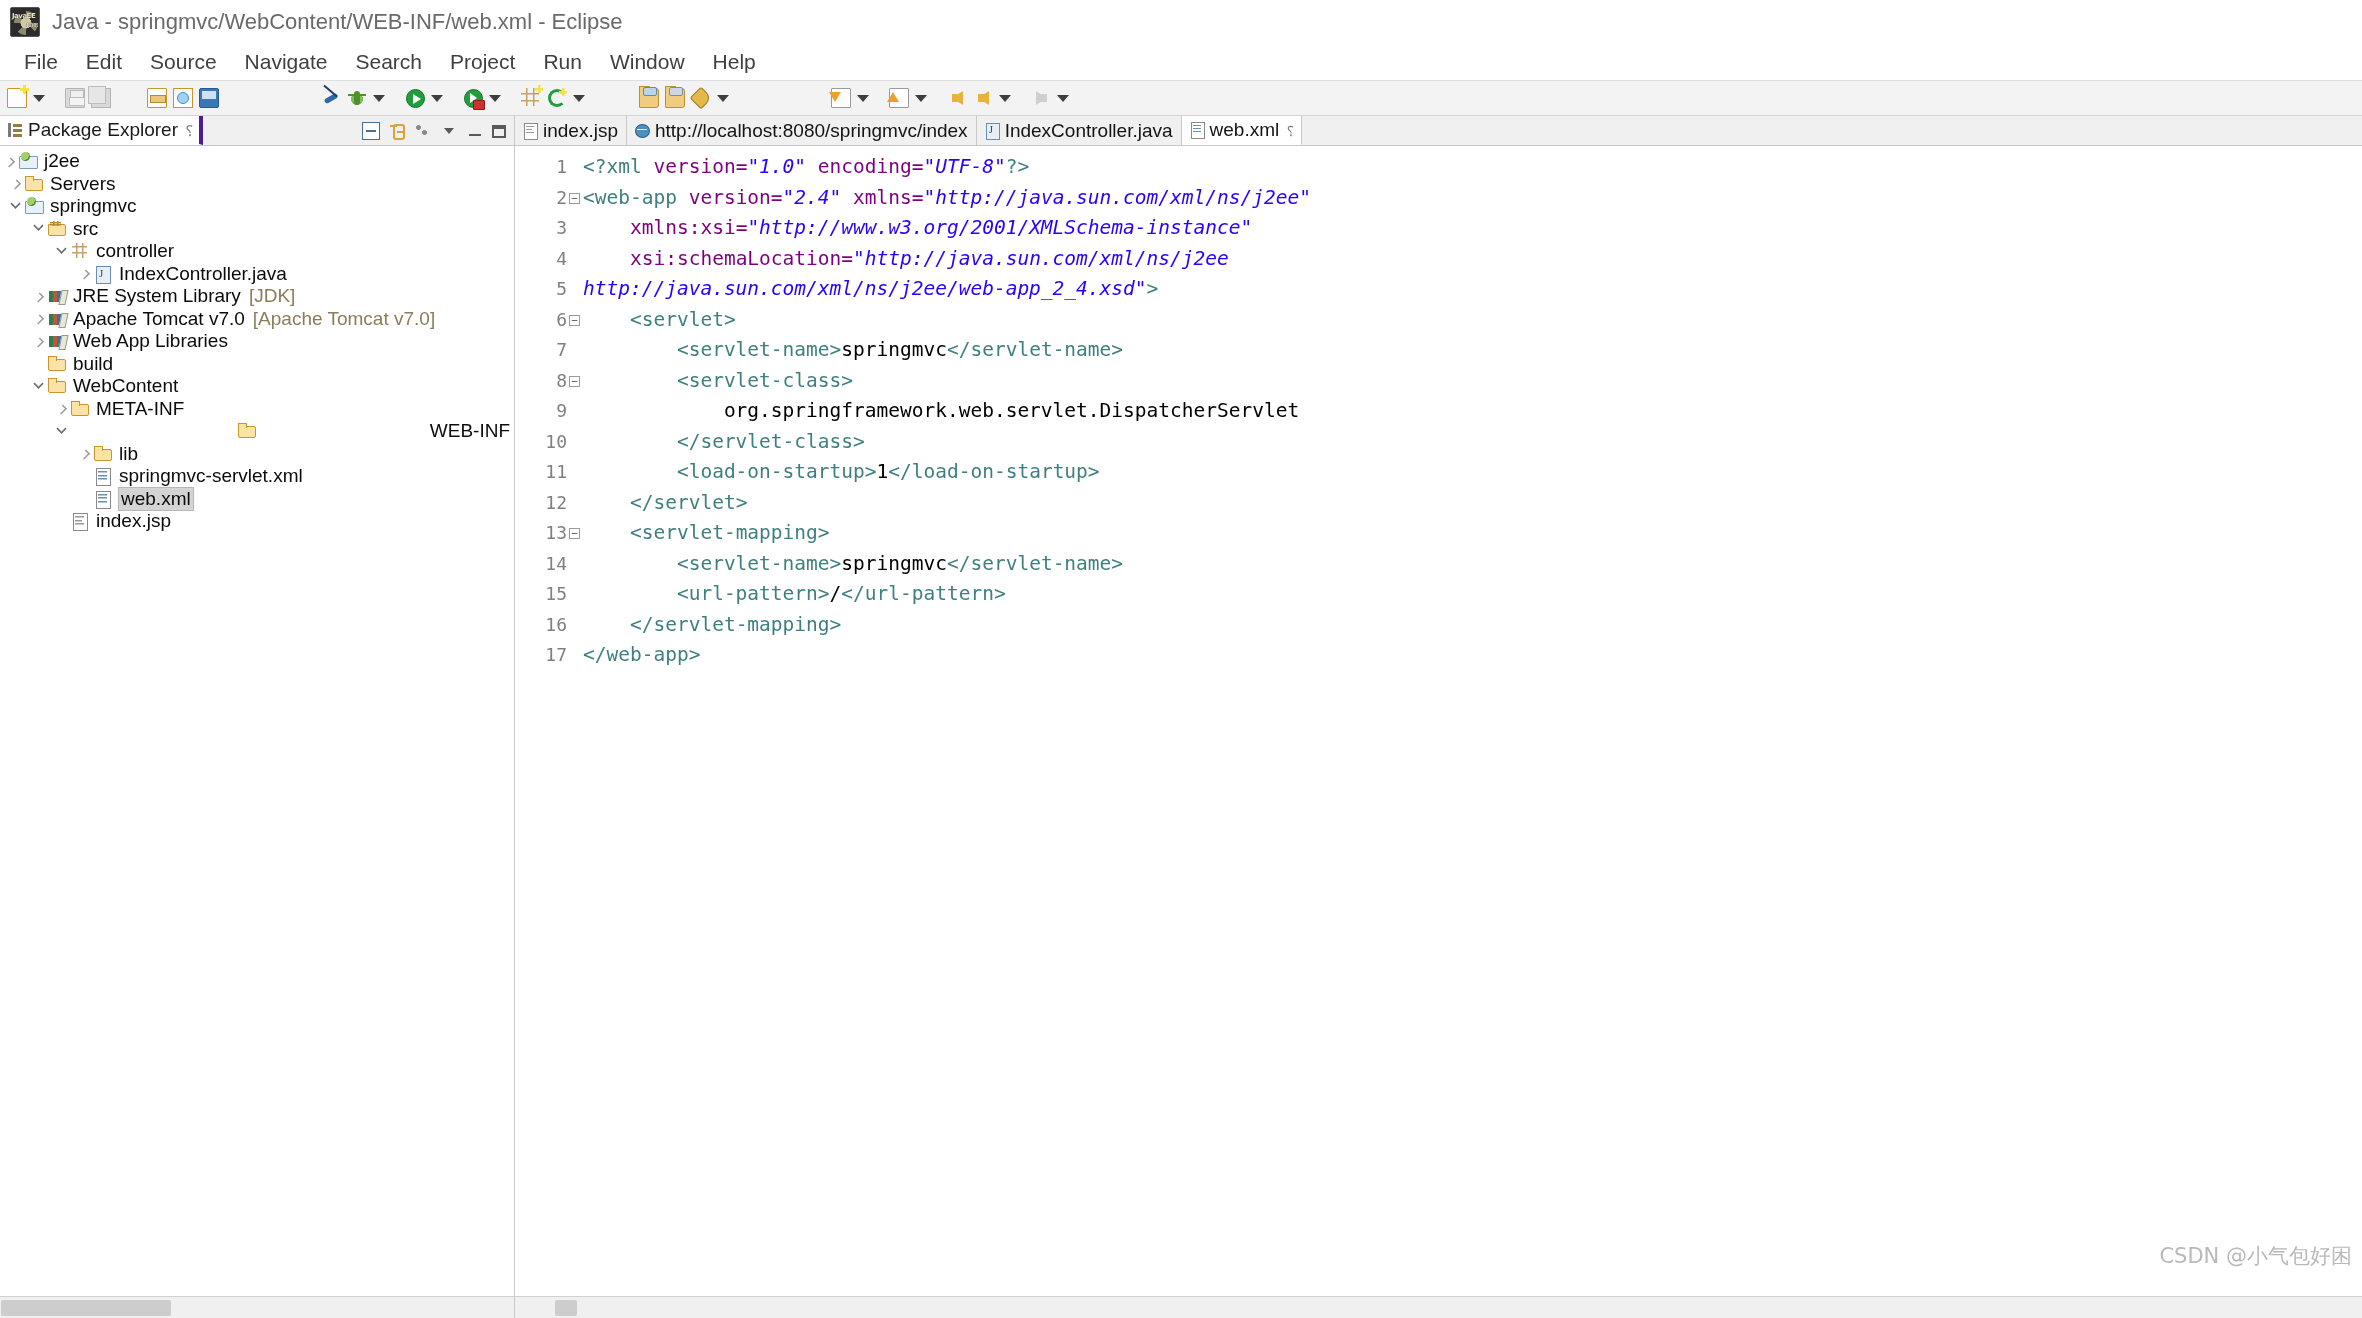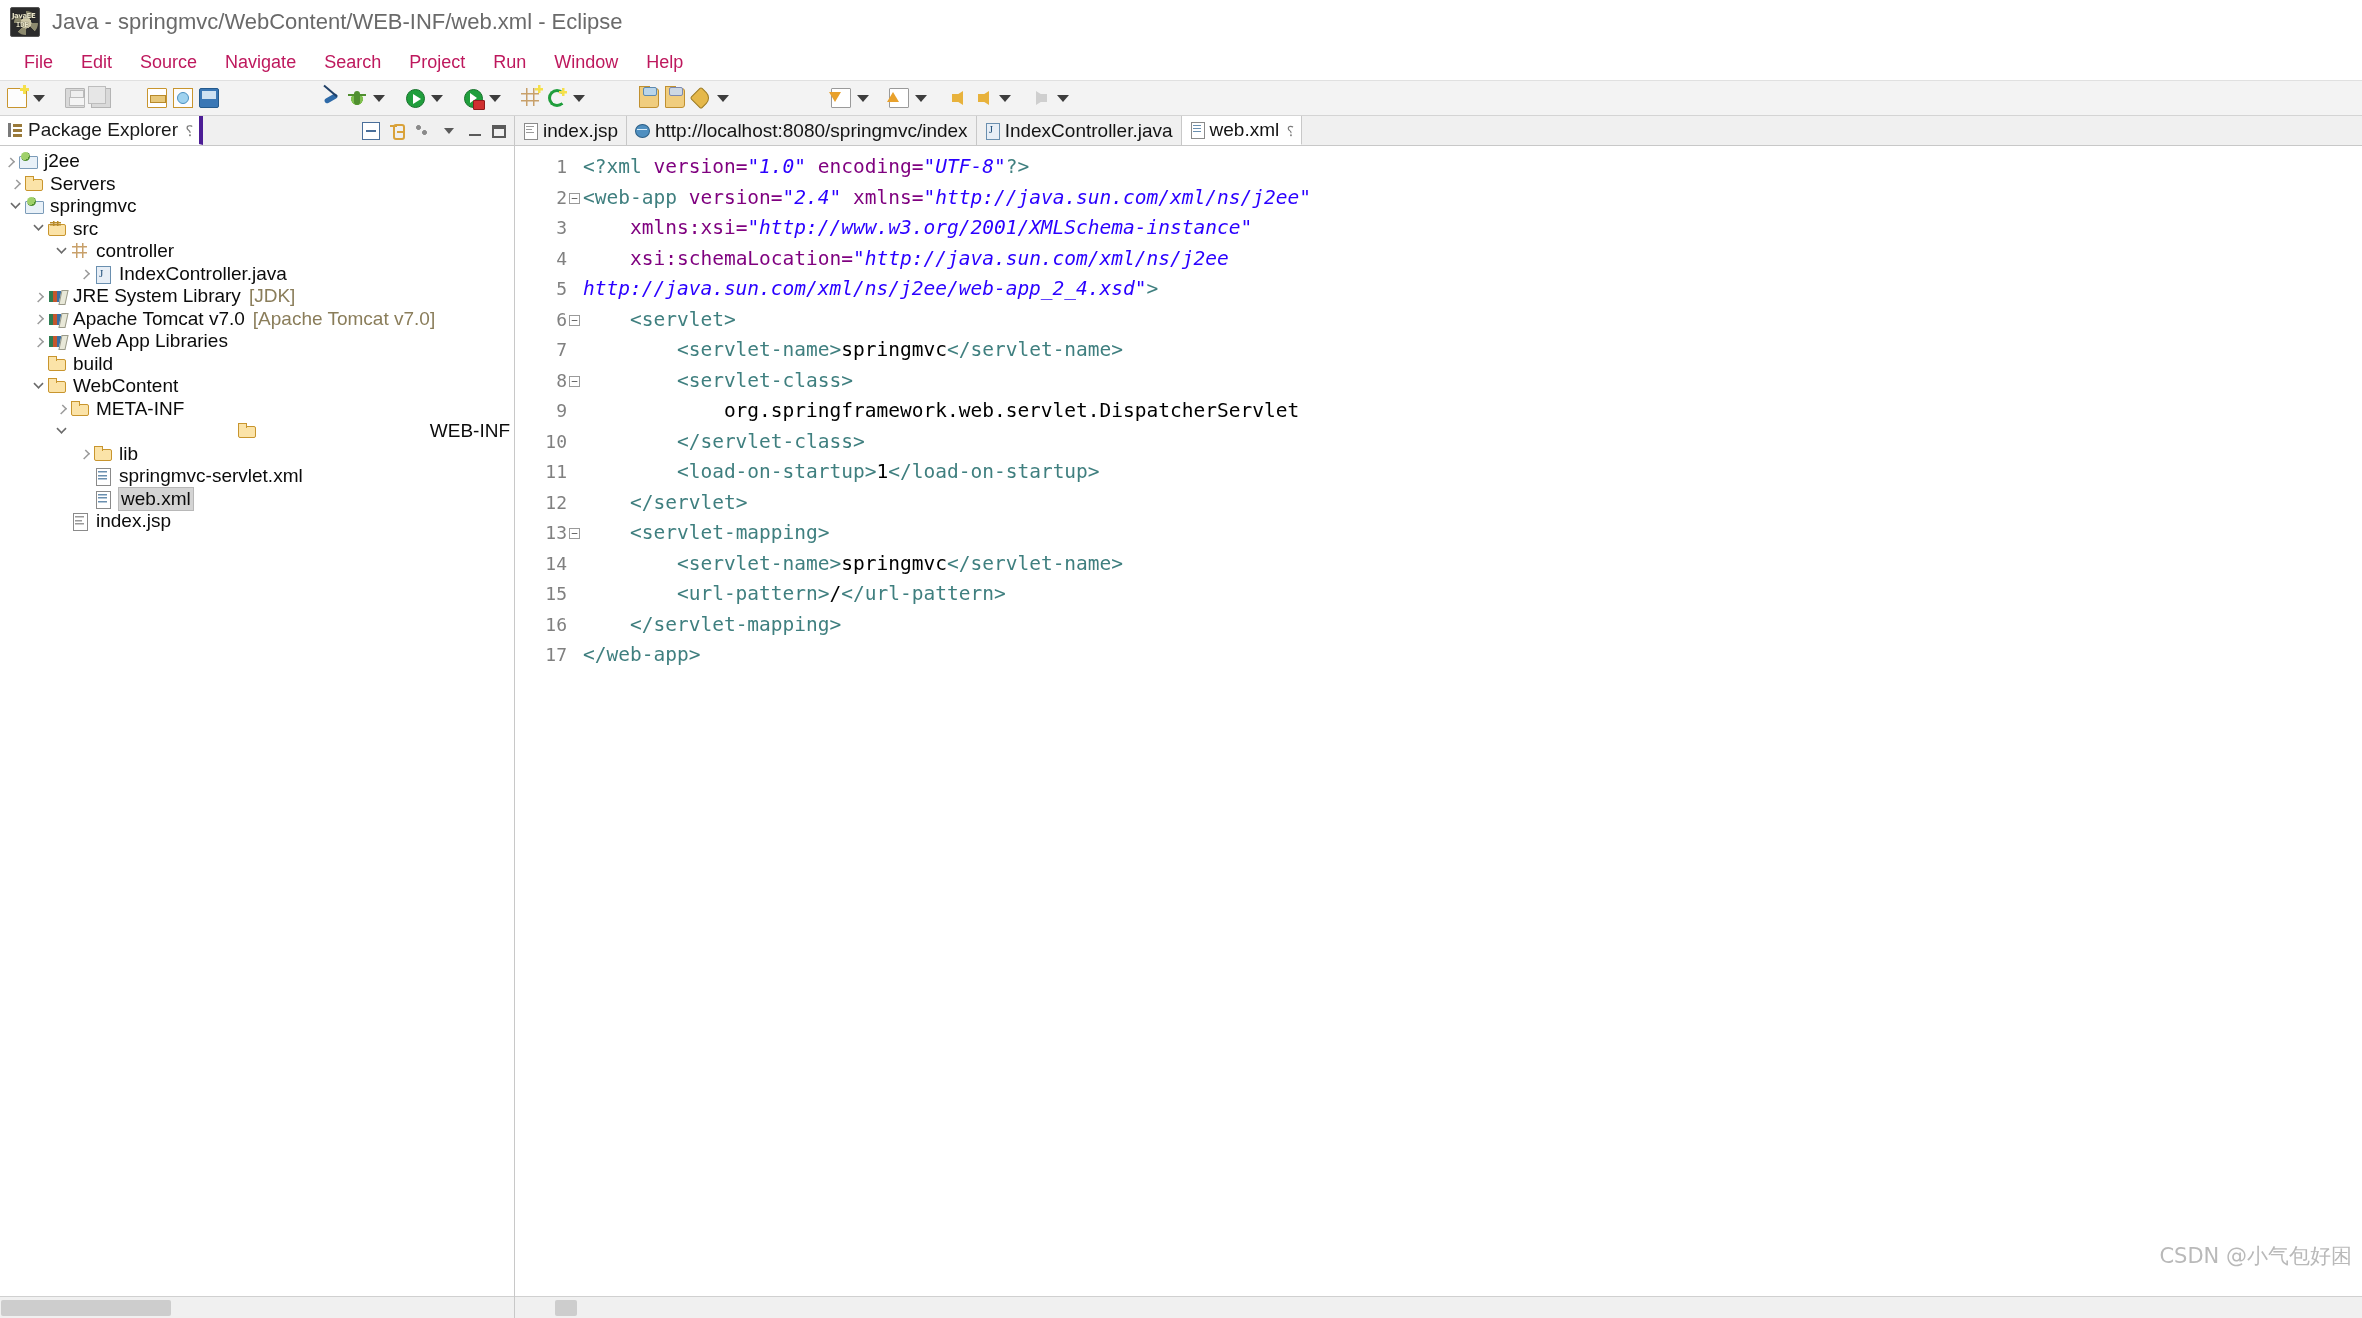--- a/index.html
+++ b/index.html
@@ -42,46 +42,46 @@
   #titlebar .app-icon .badge {
     position: absolute; left: 1px; top: 5px;
     font-size: 7px; line-height: 7px;
     color: #e8e4c8; font-weight: bold;
     letter-spacing: -0.5px;
     font-family: "DejaVu Sans", sans-serif;
     z-index: 2;
     text-shadow: 0 0 1px #000;
   }
   #titlebar .app-icon .badge2 {
-    position: absolute; left: 5px; top: 14px;
+    position: absolute; left: 15px; top: 14px;
     font-size: 7px; line-height: 7px;
     color: #e8e4c8; font-weight: bold;
     z-index: 2;
-    font-family: Liberation Mono, monospace;
+    font-family: Liberation Serif, serif;
     text-shadow: 0 0 1px #000;
     text-align: center;
   }
   #title-text {
     margin-left: 12px;
     font-size: 22px;
     color: #6a6a6a;
     white-space: nowrap;
   }
 
   
   #menubar {
     height: 36px;
     background: #ffffff;
     display: flex;
     align-items: center;
     padding-left: 10px;
   }
   #menubar .menu-item {
-    font-size: 18px;
-    color: #be185d;
+    font-size: 21px;
+    color: #404040;
     padding: 2px 14px;
     white-space: nowrap;
     cursor: default;
   }
 
   
   #toolbar {
     height: 36px;
     background: #f3f3f3;
     border-top: 1px solid #e0e0e0;

